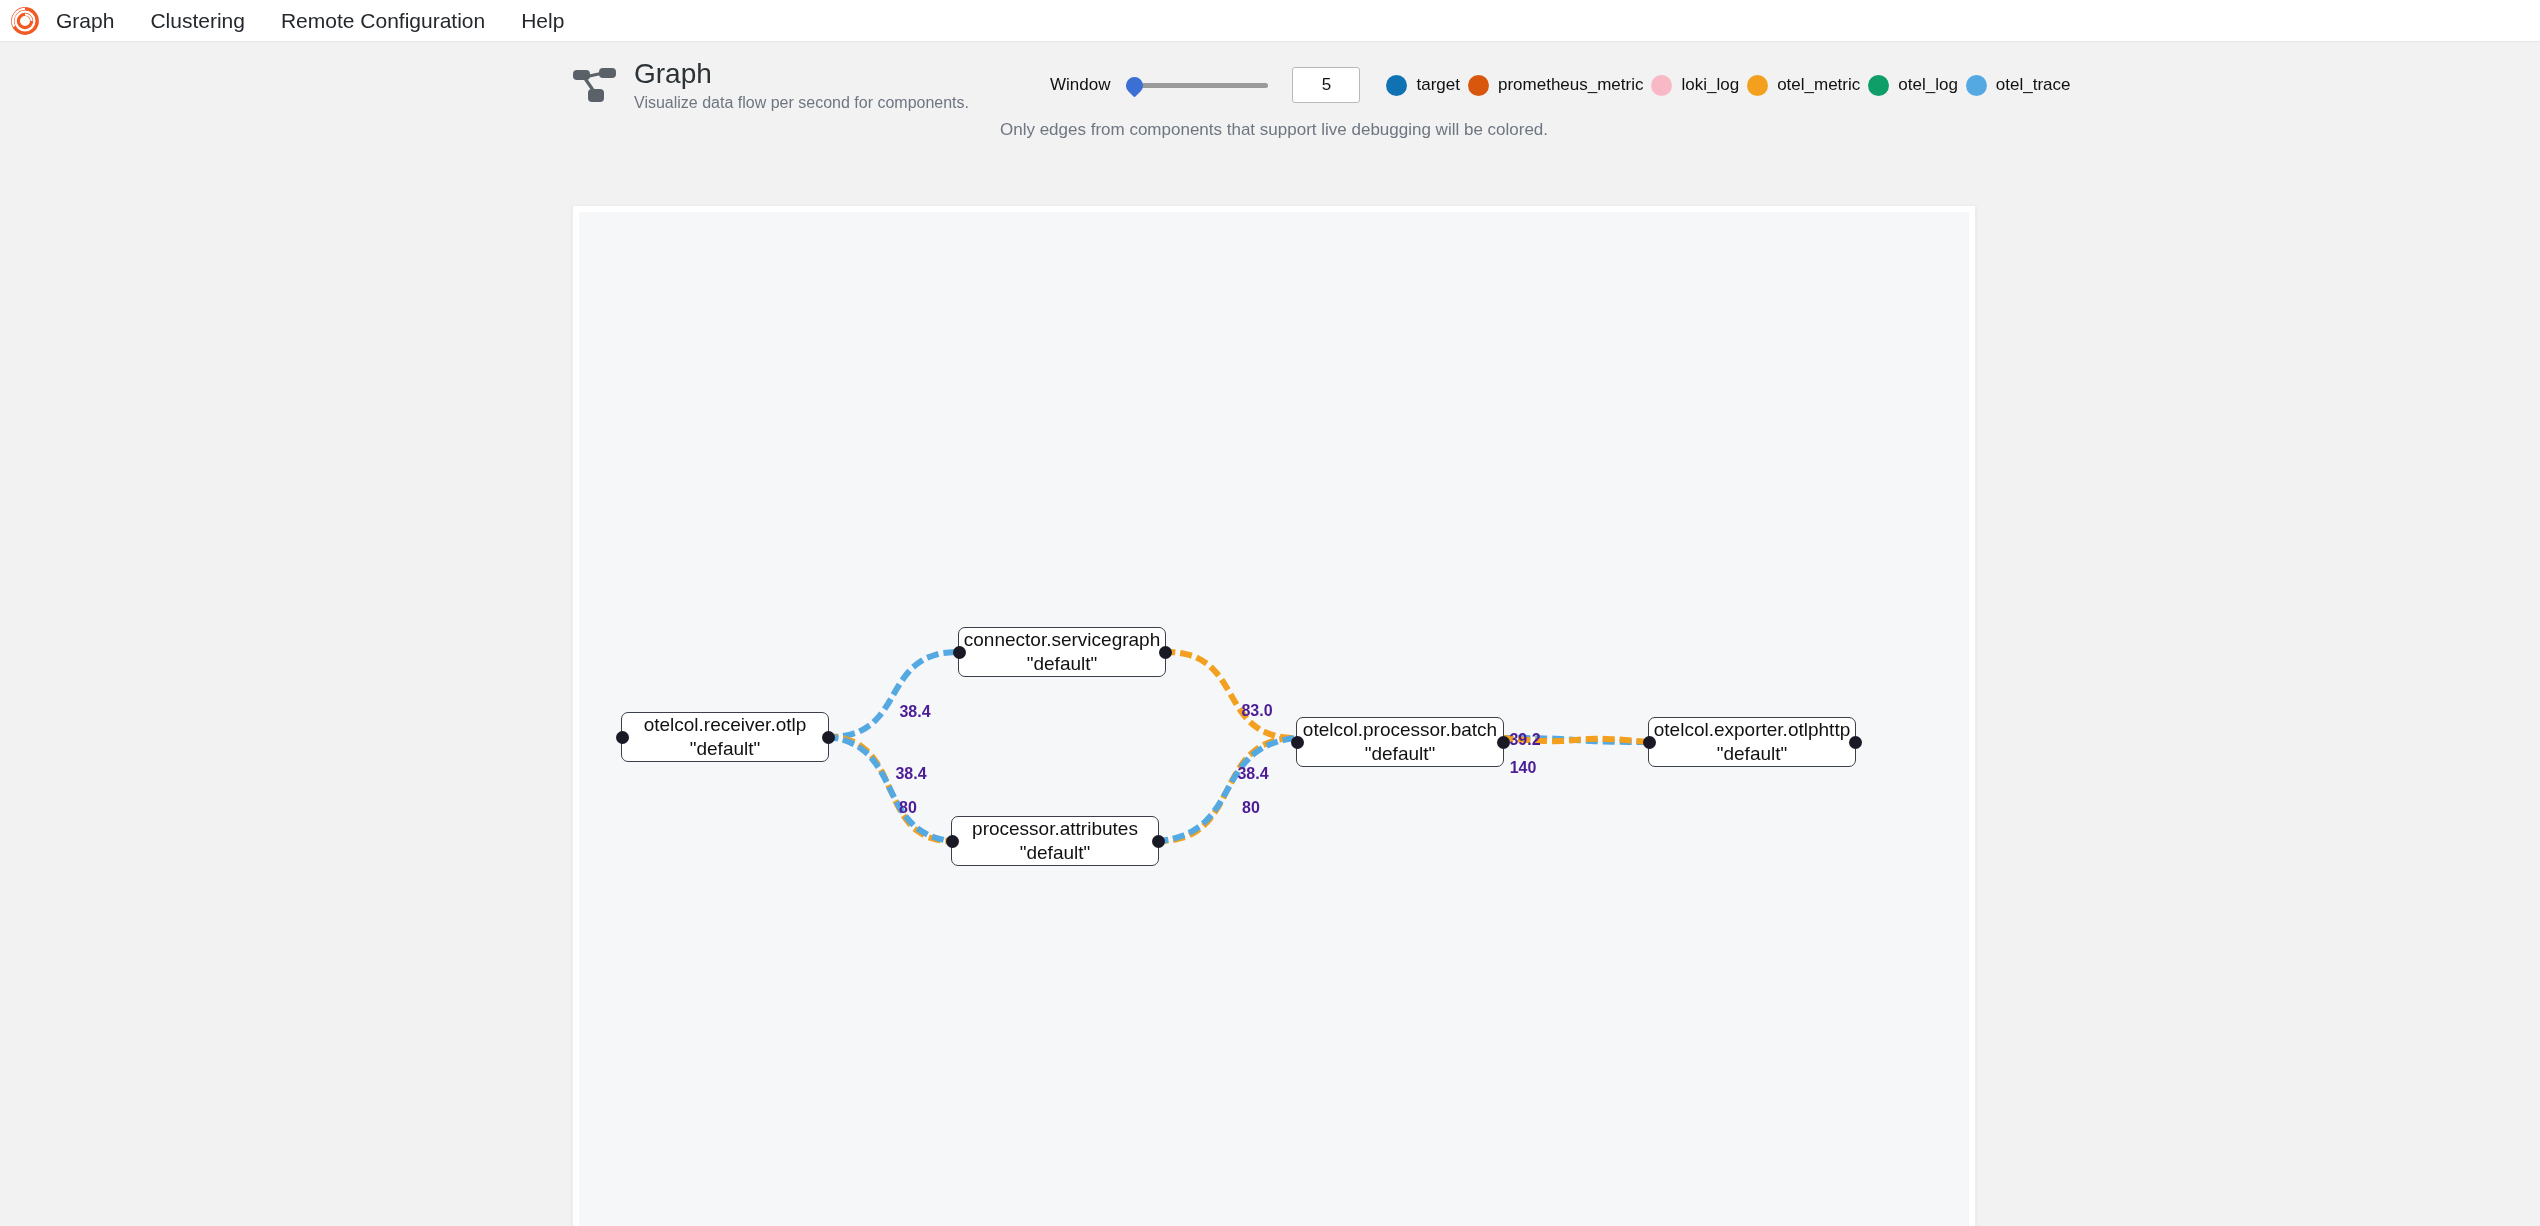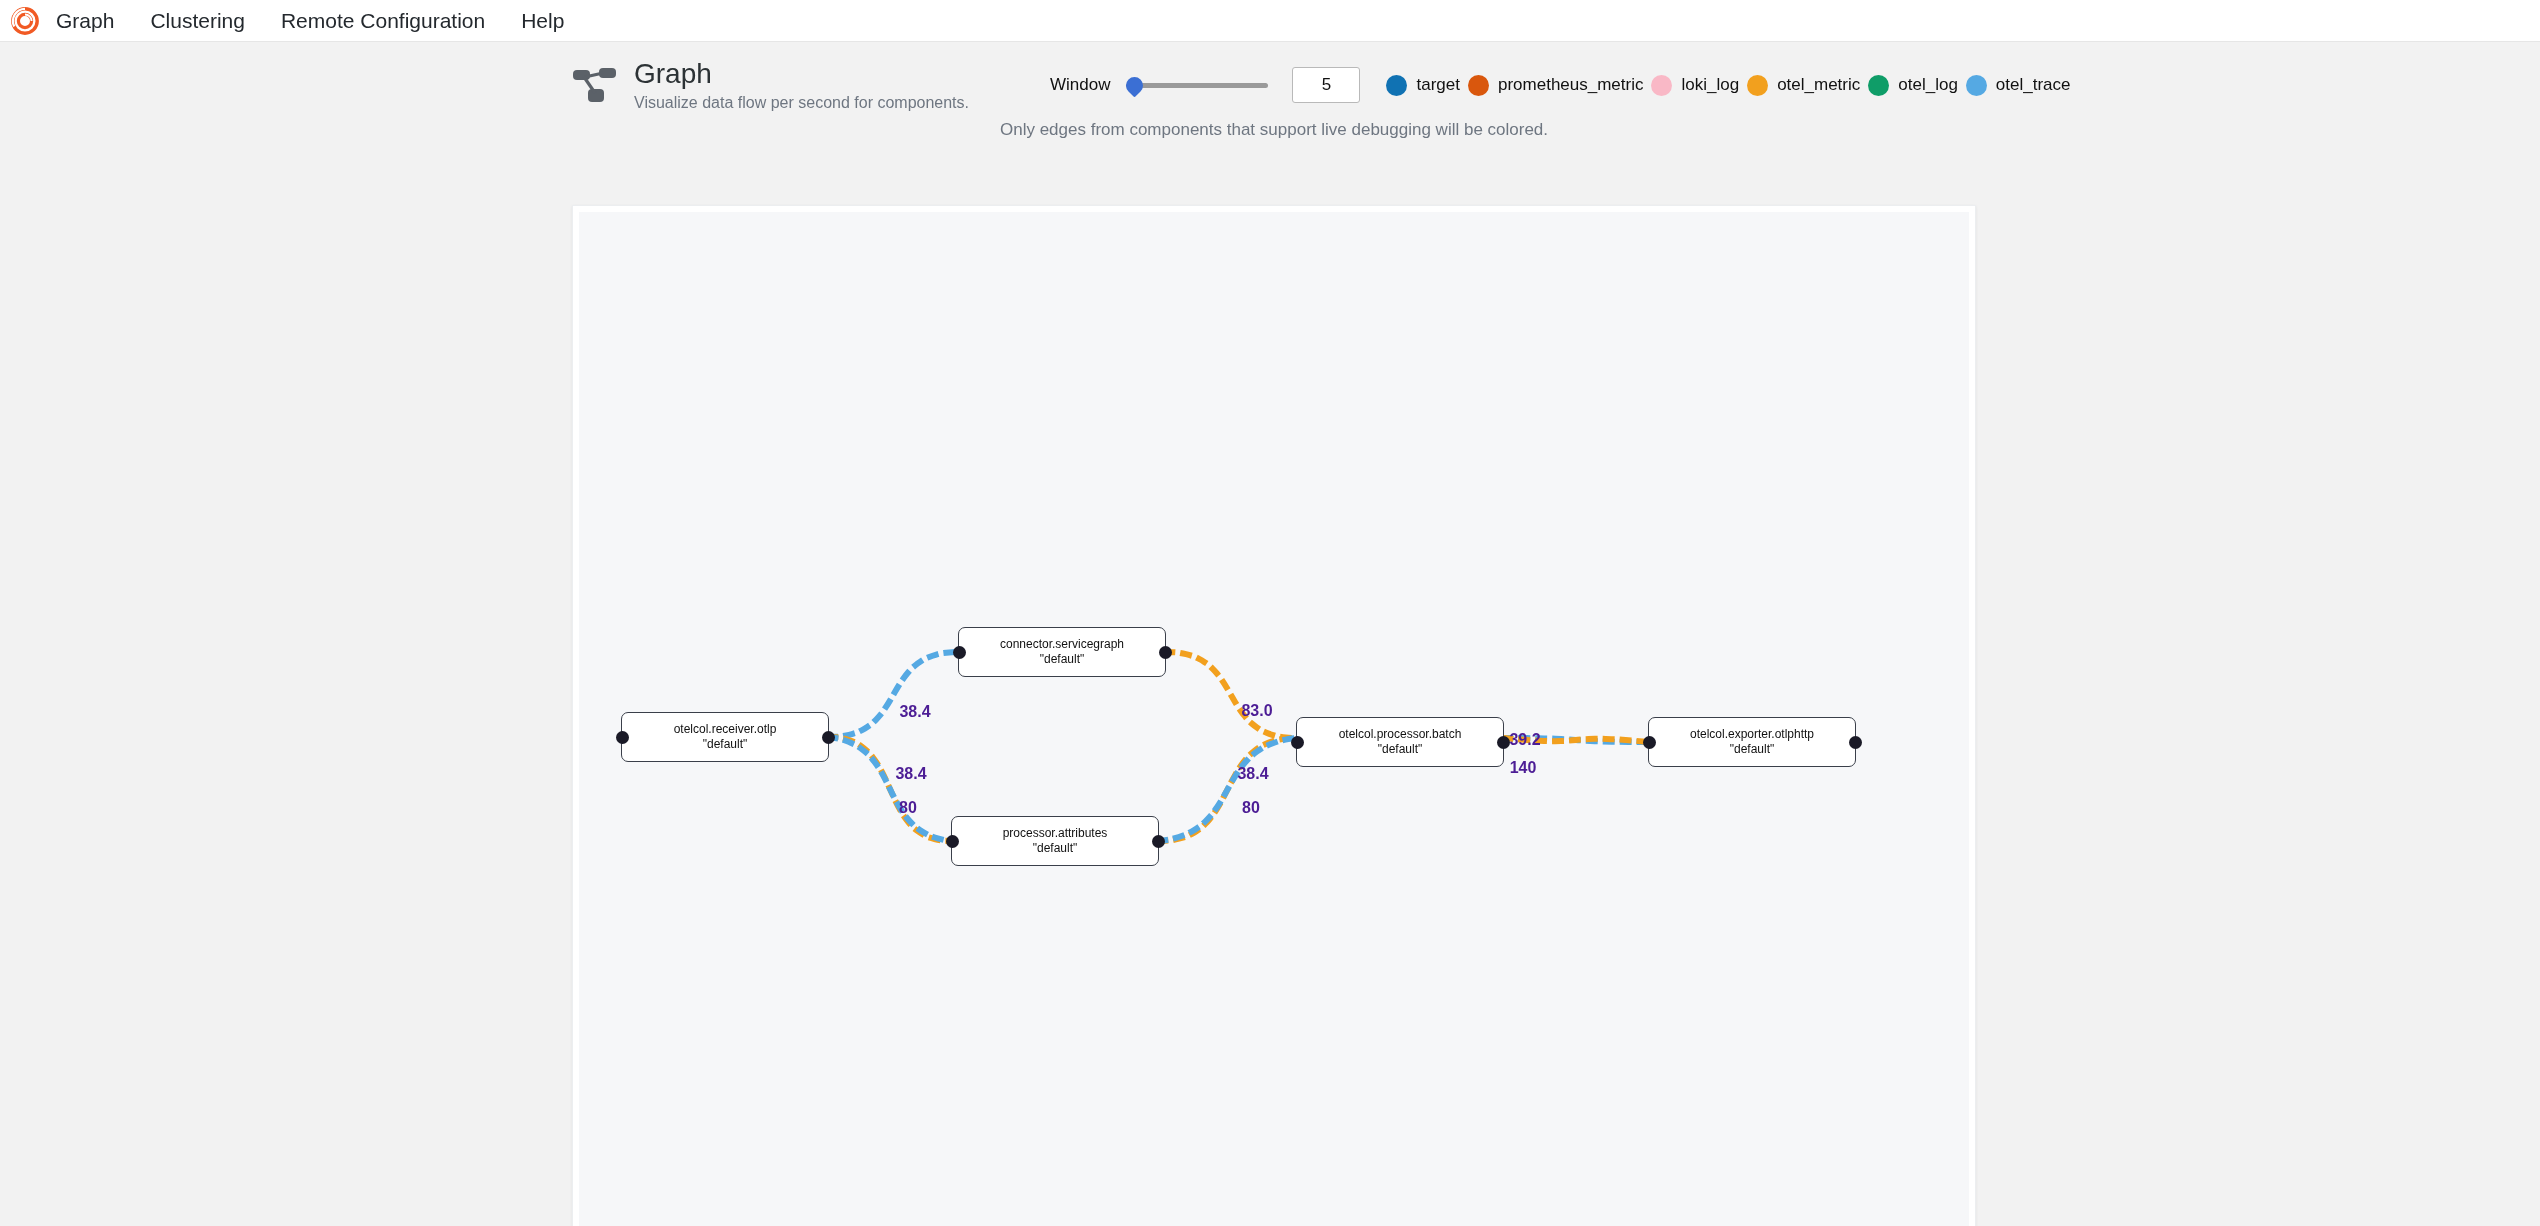--- a/index.html
+++ b/index.html
@@ -153,21 +153,21 @@
 
   .node {
     position: absolute;
     background: #ffffff;
     border: 1.6px solid #3a3f4a;
     border-radius: 7px;
     display: flex;
     align-items: center;
     justify-content: center;
     text-align: center;
-    font-size: 12px;
+    font-size: 19px;
     line-height: 1.27;
     color: #111;
     cursor: grab;
     z-index: 3;
   }
   .node-label { padding: 4px 8px; white-space: pre-line; }
   .handle {
     position: absolute;
     width: 13px; height: 13px;
     background: #1a1a27;

